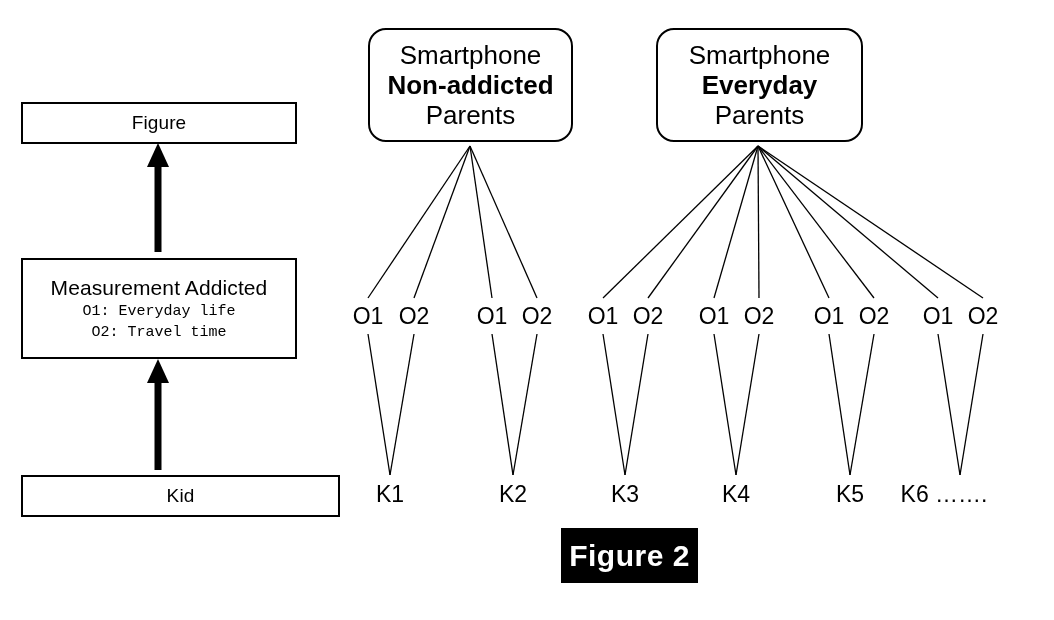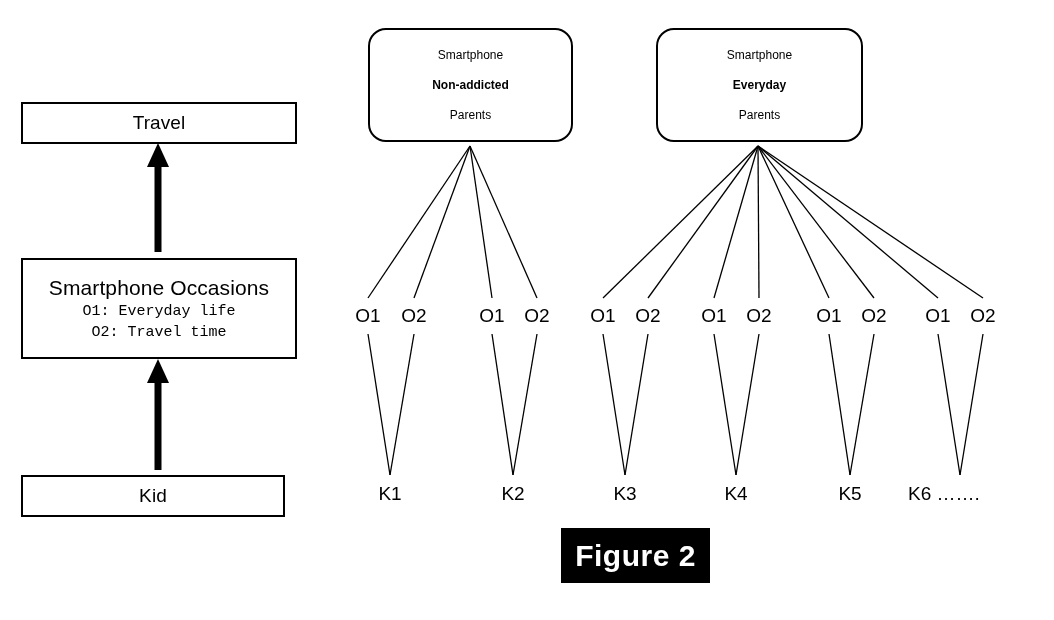--- a/index.html
+++ b/index.html
@@ -47,48 +47,48 @@
   }
   .rect-sub {
     font-size: 15px;
     line-height: 21px;
     white-space: nowrap;
     font-family: Liberation Mono, monospace;
   }
 
   #box-parent   { left: 21px;  top: 102px; width: 276px; height: 42px; }
   #box-measure  { left: 21px;  top: 258px; width: 276px; height: 101px; }
-  #box-kid      { left: 21px;  top: 475px; width: 264px; height: 42px; }
+  #box-kid      { left: 21px;  top: 475px; width: 319px; height: 42px; }
 
   
   .round-box {
     position: absolute;
     box-sizing: border-box;
     border: 2px solid #000000;
     border-radius: 18px;
     background: #ffffff;
     display: flex;
     flex-direction: column;
     align-items: center;
     justify-content: center;
   }
   .round-line {
-    font-size: 12px;
+    font-size: 26px;
     line-height: 30px;
     white-space: nowrap;
   }
   .round-line.bold { font-weight: bold; }
 
   #box-nonaddicted { left: 368px; top: 28px; width: 205px; height: 114px; }
   #box-addicted    { left: 656px; top: 28px; width: 207px; height: 114px; }
 
   
   .leaf-label {
     position: absolute;
-    font-size: 19px;
+    font-size: 23px;
     line-height: 22px;
     white-space: nowrap;
     transform: translateX(-50%);
     text-align: center;
   }
   .o-label { top: 305px; }
   .k-label { top: 483px; }
 
   
   #connectors {
@@ -98,21 +98,21 @@
     width: 1054px;
     height: 620px;
     pointer-events: none;
   }
 
   
   #figure-caption {
     position: absolute;
     left: 561px;
     top: 528px;
-    width: 149px;
+    width: 137px;
     height: 55px;
     background: #000000;
     color: #ffffff;
     font-size: 30px;
     font-weight: bold;
     display: flex;
     align-items: center;
     justify-content: center;
     letter-spacing: 0.5px;
   }
@@ -167,25 +167,25 @@
 
       <line x1="829" y1="334" x2="850" y2="475"></line>
       <line x1="874" y1="334" x2="850" y2="475"></line>
 
       <line x1="938" y1="334" x2="960" y2="475"></line>
       <line x1="983" y1="334" x2="960" y2="475"></line>
     </g>
   </svg>
 
   <div class="rect-box" id="box-parent">
-    <div class="rect-title">Travel</div>
+    <div class="rect-title">Figure</div>
   </div>
 
   <div class="rect-box" id="box-measure">
-    <div class="rect-title big">Smartphone Occasions</div>
+    <div class="rect-title big">Measurement Addicted</div>
     <div class="rect-sub">O1: Everyday life</div>
     <div class="rect-sub">O2: Travel time</div>
   </div>
 
   <div class="rect-box" id="box-kid">
     <div class="rect-title">Kid</div>
   </div>
 
   <div class="round-box" id="box-nonaddicted">
     <div class="round-line">Smartphone</div>

